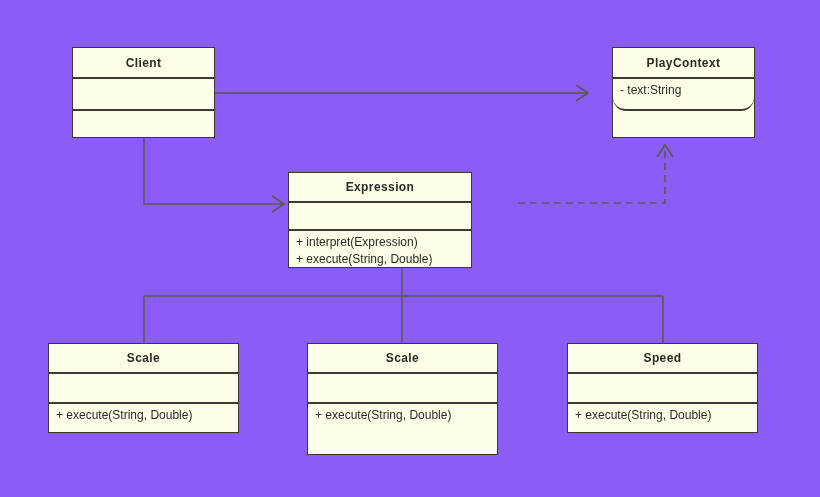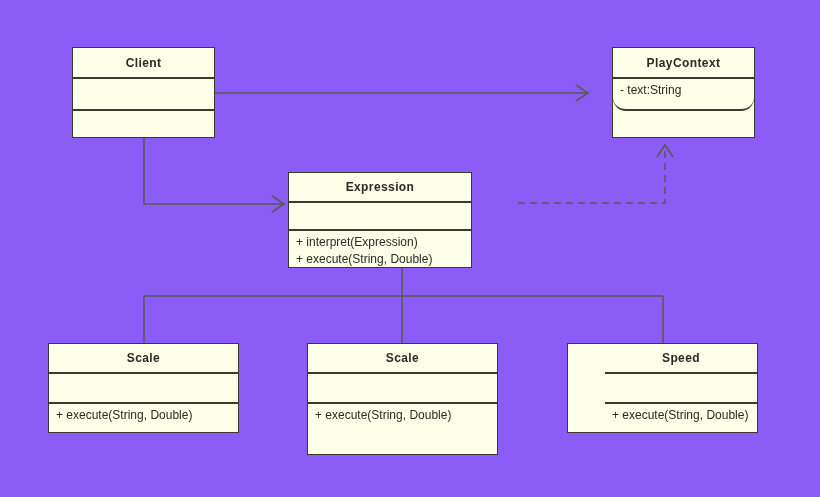--- a/index.html
+++ b/index.html
@@ -125,21 +125,21 @@
           <div class="member">+ execute(String, Double)</div>
         </div>
       </div>
       <div class="uml-class" style="left: 307px; top: 343px; width: 191px; height: 112px;">
         <div class="uml-name" style="height: 30px;">Scale</div>
         <div class="uml-attrs empty" style="height: 30px;"></div>
         <div class="uml-ops" style="flex: 1 1 auto;">
           <div class="member">+ execute(String, Double)</div>
         </div>
       </div>
-      <div class="uml-class" style="left: 567px; top: 343px; width: 191px; height: 90px; padding-left: 37px;">
+      <div class="uml-class" style="left: 567px; top: 343px; width: 191px; height: 90px;">
         <div class="uml-name" style="height: 30px;">Speed</div>
         <div class="uml-attrs empty" style="height: 30px;"></div>
         <div class="uml-ops" style="flex: 1 1 auto;">
           <div class="member">+ execute(String, Double)</div>
         </div>
       </div>
     </div>
 
 </div>
 

